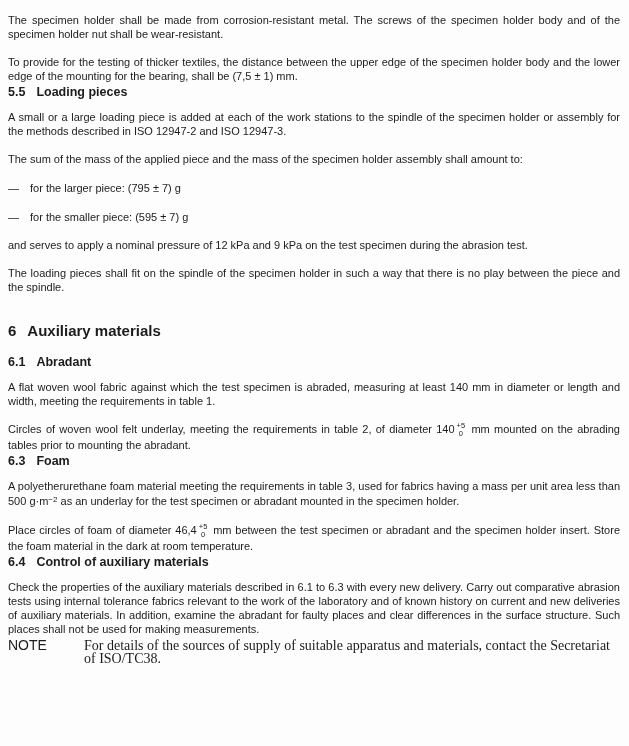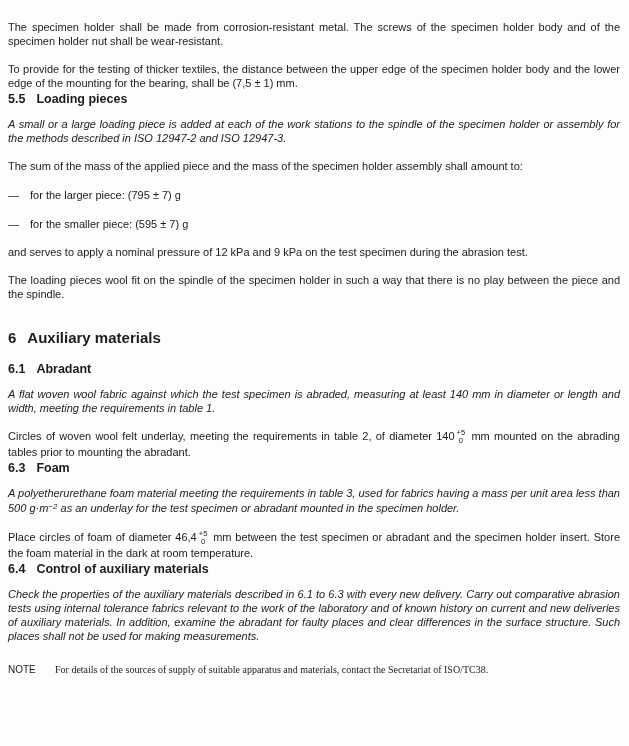--- a/index.html
+++ b/index.html
@@ -8,21 +8,21 @@
     height: 746px;
     background: #fdfdfd;
     font-family: "Liberation Sans", "DejaVu Sans", sans-serif;
     color: #1c1c1c;
     overflow: hidden;
   }
   .page {
     box-sizing: border-box;
     width: 629px;
     height: 746px;
-    padding: 20px 9px 4px 8px;
+    padding: 13px 9px 4px 8px;
     background: #fdfdfd;
   }
   .para {
     font-size: 11px;
     line-height: 14px;
     text-align: justify;
     margin: 14px 0 0;
   }
   .para.first { margin-top: 0; }
   .h-sub {
@@ -31,34 +31,35 @@
     font-weight: bold;
     margin: 2px 0 0;
   }
   .h-main {
     font-size: 15px;
     line-height: 17px;
     font-weight: bold;
     margin: 28px 0 0;
   }
   .h-main + .h-sub { margin-top: 16px; }
-  .h-sub + .para, .h-main + .para { margin-top: 11px; font-style: italic; }
+  .h-sub + .para, .h-main + .para { margin-top: 11px; }
   .hnum { display: inline-block; margin-right: 11px; }
   .list-item {
     display: flex;
     font-size: 11px;
     line-height: 14px;
     margin: 15px 0 0;
   }
   .dash { flex: 0 0 22px; }
   .note {
     display: flex;
-    font-size: 10px;
+    font-size: 14px;
     line-height: 13px;
-    margin: 20px 0 0;
+    margin: 3px 0 0;
+    gap: 29px;
   }
   .note-label { flex: 0 0 47px; }
   .note-text { flex: 1; font-family: Liberation Serif, serif; }
   
   .tol {
     display: inline-block;
     vertical-align: -0.45em;
     font-size: 7.5px;
     line-height: 8px;
     text-align: center;
@@ -90,21 +91,21 @@
     <span>for the larger piece: (795 ± 7) g</span>
   </div>
 
   <div class="list-item">
     <span class="dash">—</span>
     <span>for the smaller piece: (595 ± 7) g</span>
   </div>
 
   <p class="para">and serves to apply a nominal pressure of 12 kPa and 9 kPa on the test specimen during the abrasion test.</p>
 
-  <p class="para">The loading pieces wool fit on the spindle of the specimen holder in such a way that there is no play between the piece and the spindle.</p>
+  <p class="para">The loading pieces shall fit on the spindle of the specimen holder in such a way that there is no play between the piece and the spindle.</p>
 
   <h2 class="h-main"><span class="hnum">6</span><span>Auxiliary materials</span></h2>
 
   <h3 class="h-sub"><span class="hnum">6.1</span><span>Abradant</span></h3>
 
   <p class="para">A flat woven wool fabric against which the test specimen is abraded, measuring at least 140 mm in diameter or length and width, meeting the requirements in table 1.</p>
 
 
   <p class="para"><span>Circles of woven wool felt underlay, meeting the requirements in table 2, of diameter 140</span><span class="tol"><span>+5</span><span>0</span></span><span> mm  mounted on the abrading tables prior to mounting the abradant.</span></p>
 

